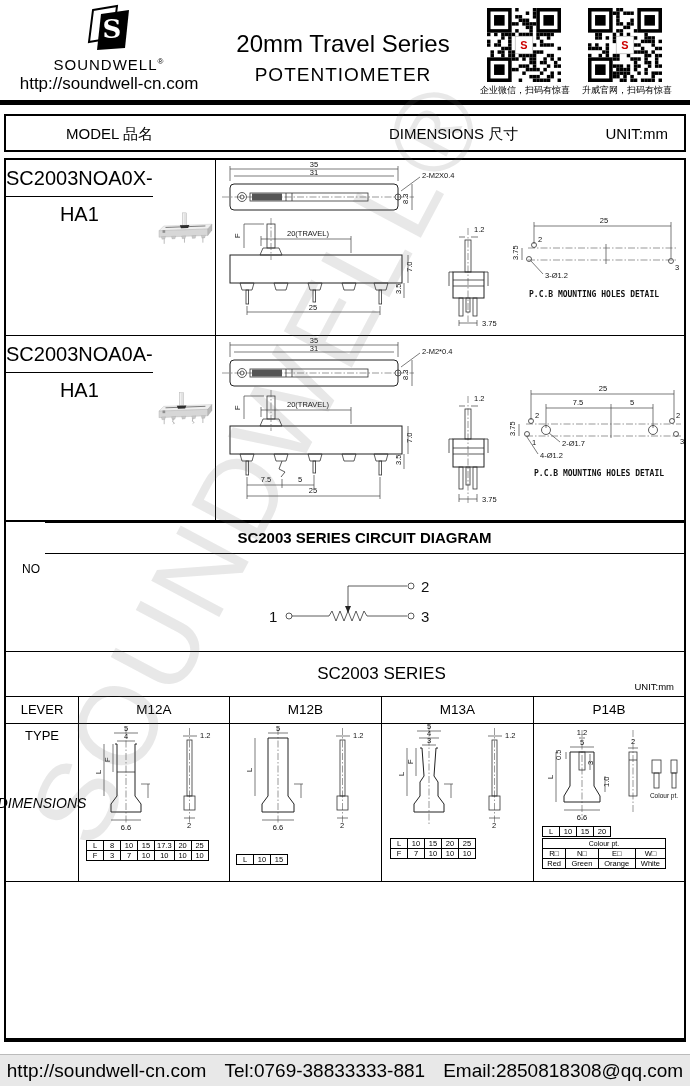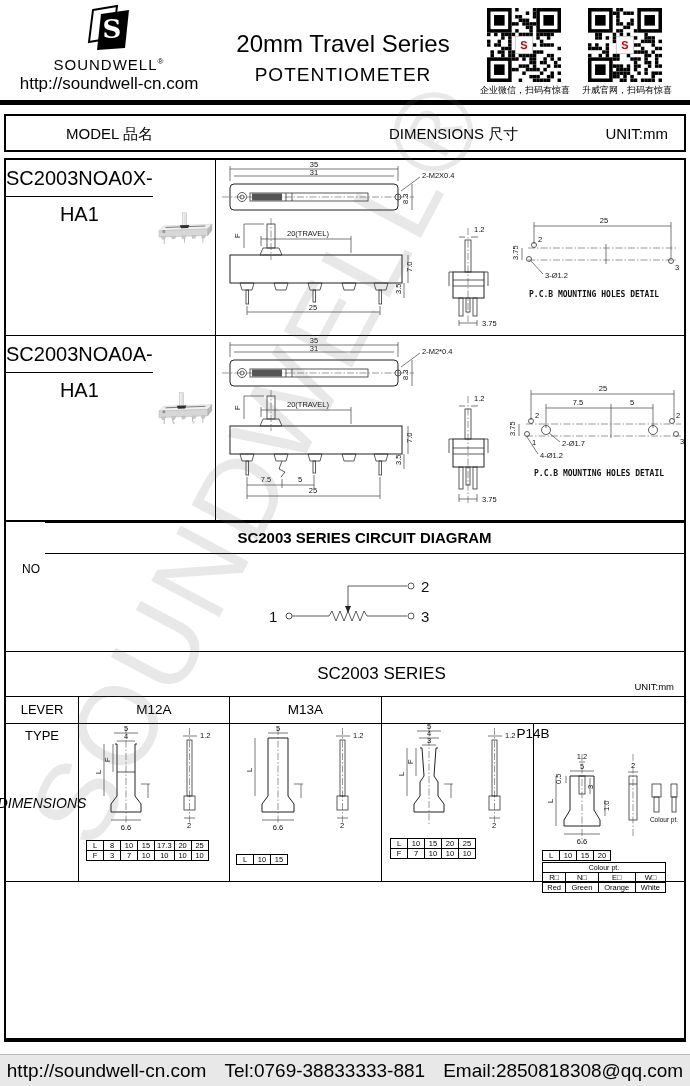--- a/index.html
+++ b/index.html
@@ -37,21 +37,21 @@
   .cgrid{display:flex;}
   .cgrid>div{box-sizing:border-box;border-right:1.5px solid #000;}
   .cgrid>div:last-child{border-right:none;}
   #rowB{height:26px;border-bottom:1.5px solid #000;}
   #rowB>div{height:26px;line-height:26px;text-align:center;}
   #rowB .lt{font-size:13px;}
   #rowB .tp{font-size:13.5px;}
   #rowC{height:157px;border-bottom:1.5px solid #000;}
   #rowC>div{position:relative;height:157px;}
   #rowC .dlab{font-size:14px;display:flex;align-items:center;justify-content:center;font-style:italic;}
-  .c0{width:73px;} .c1{width:151px;} .c2{width:152px;} .c3{width:152px;} .c4{width:152px;flex:1;margin-top:24px;}
+  .c0{width:73px;} .c1{width:151px;} .c2{width:152px;} .c3{width:152px;} .c4{width:152px;flex:1;}
   
   table.dtab{border-collapse:collapse;position:absolute;}
   table.dtab td{border:1px solid #000;font-size:7.5px;font-family:"Liberation Sans",sans-serif;text-align:center;padding:0 2px;height:9px;line-height:9px;min-width:12px;}
   
   svg .ol{stroke:#222;stroke-width:1;fill:none;}
   svg .o2{stroke:#333;stroke-width:.8;fill:none;}
   svg .dl{stroke:#444;stroke-width:.7;fill:none;}
   svg .cl{stroke:#555;stroke-width:.6;fill:none;stroke-dasharray:7 2 1.5 2;}
   svg text{fill:#111;font-family:"Liberation Sans",sans-serif;font-size:7.5px;}
   svg text.big{font-size:15px;}
@@ -648,20 +648,21 @@
     </div>
 
     <div id="rowA">
       <div class="slab">SC2003 SERIES</div>
       <div class="ulab">UNIT:mm</div>
     </div>
 
     <div id="rowB" class="cgrid">
       <div class="c0 lt">LEVER TYPE</div>
       <div class="c1 tp">M12A</div>
+      <div class="c2 tp">M12B</div>
       <div class="c3 tp">M13A</div>
       <div class="c4 tp">P14B</div>
     </div>
 
     <div id="rowC" class="cgrid">
       <div class="c0 dlab">DIMENSIONS</div>
 
       <div class="c1">
         <svg width="150" height="112" viewBox="0 0 150 112">
           <line x1="47" y1="4" x2="47" y2="100" class="cl"></line>

